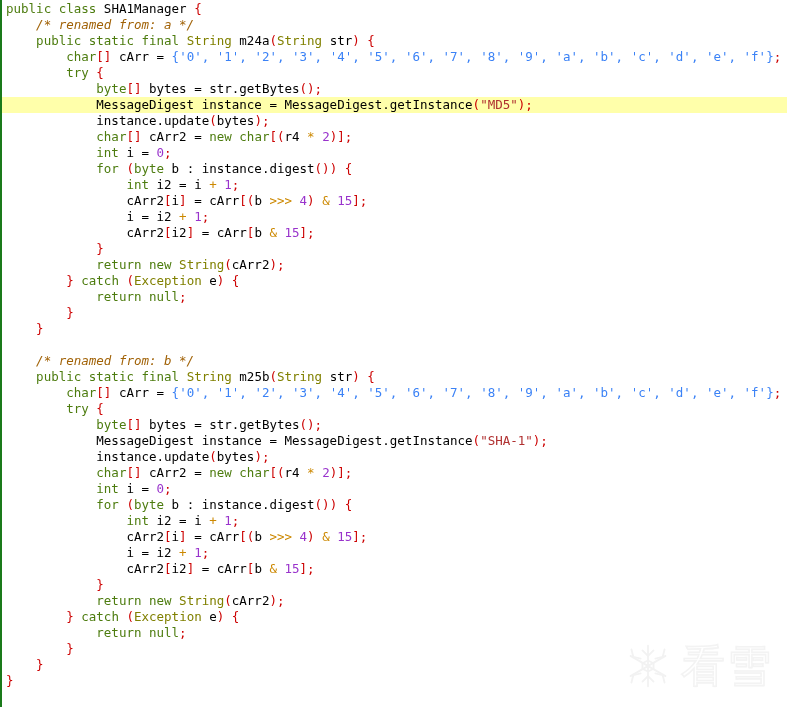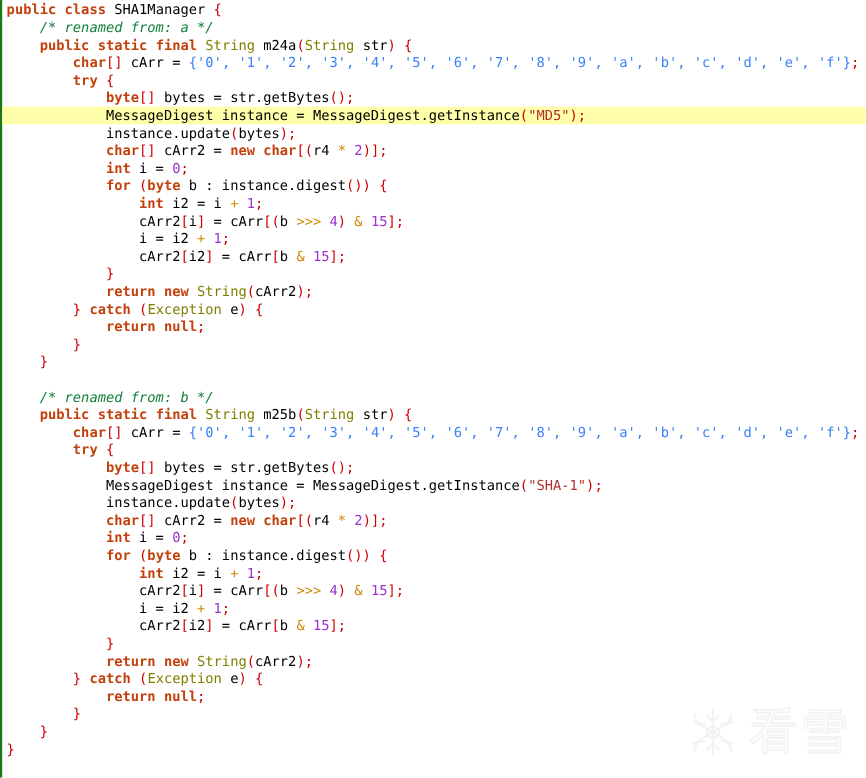--- a/index.html
+++ b/index.html
@@ -39,28 +39,28 @@
     font-size: 12.5px;
     letter-spacing: 0px;
   }
   .code-line.hl {
     background: #ffffaa;
     width: 783px;
   }
 
   
   .t-plain   { color: #000000; }
-  .t-kw      { color: #c2410c; font-weight: bold; }
+  .t-kw      { color: #4d7c0f; font-weight: normal; }
   .t-type    { color: #808000; text-align: right; }
   .t-str     { color: #b03030; }
   .t-char    { color: #3b82f6; }
   .t-punct   { color: #cc0000; }
   .t-num     { color: #9933cc; }
   .t-op      { color: #cc8800; }
-  .t-comment { color: #15803d; font-style: italic; margin-top: 16px; }
+  .t-comment { color: #a16207; font-style: italic; margin-top: 16px; }
 
   
   #watermark {
     position: absolute;
     right: 14px;
     bottom: 18px;
     display: flex;
     align-items: center;
     gap: 10px;
     pointer-events: none;

